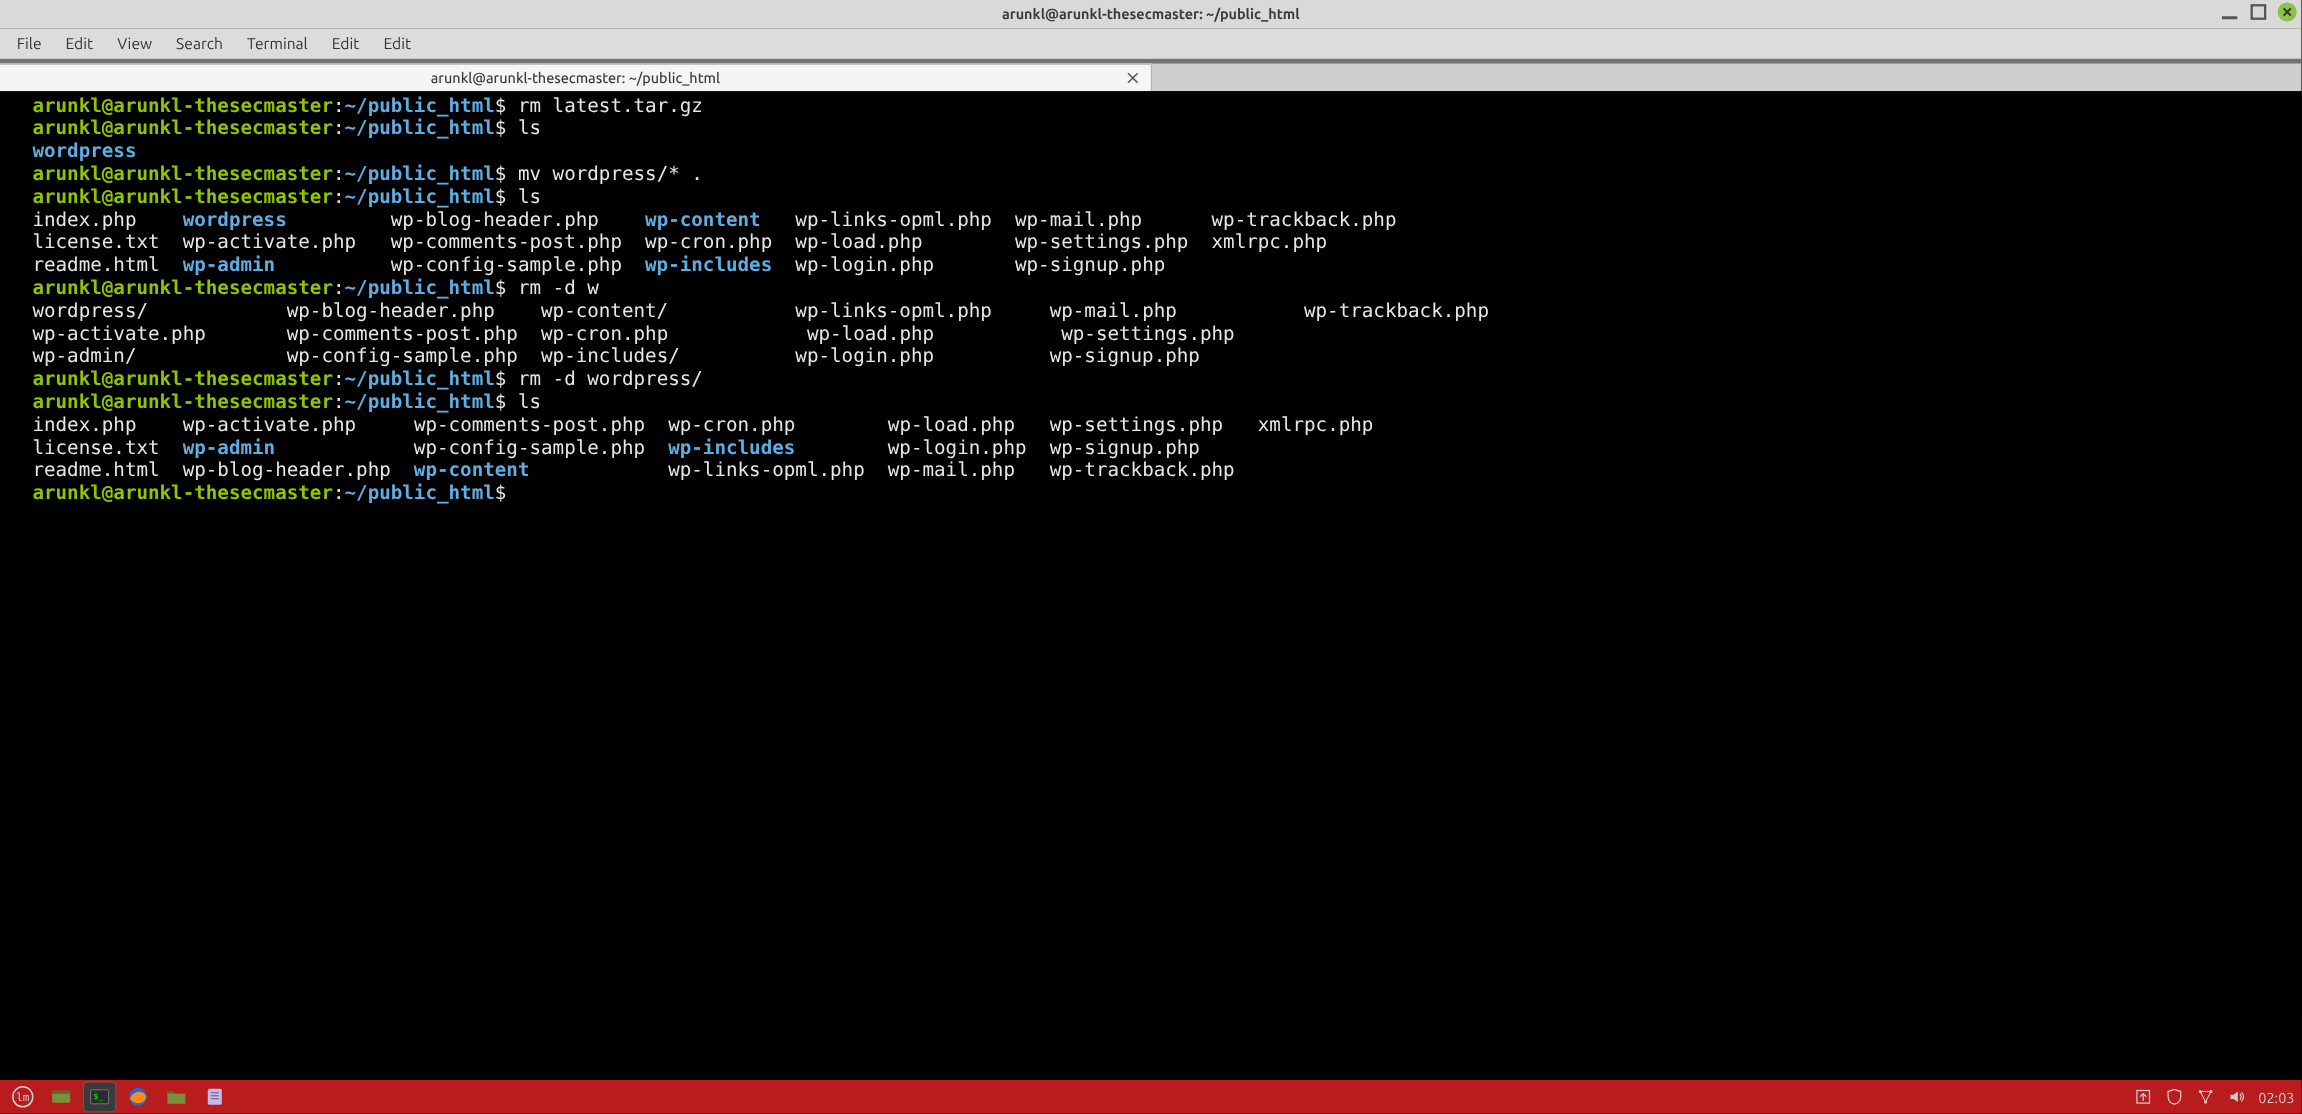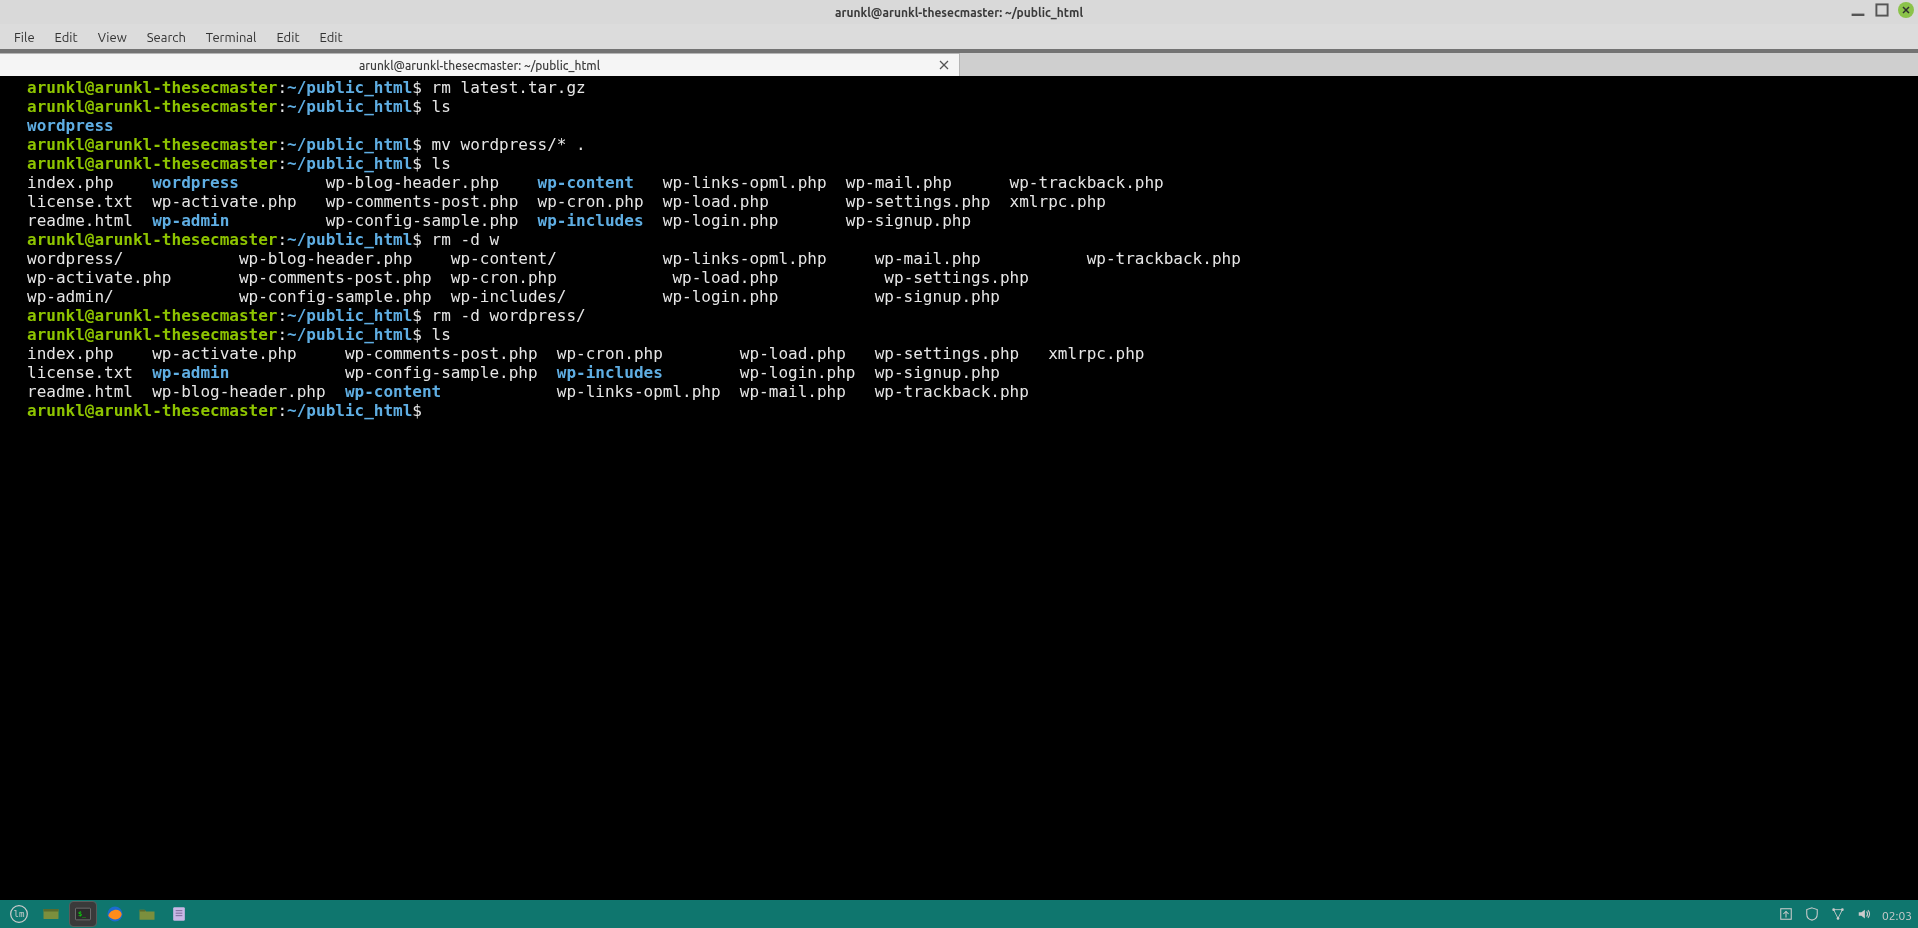--- a/index.html
+++ b/index.html
@@ -157,21 +157,21 @@
     background: #555;
     border-radius: 2px;
   }
   
   .taskbar {
     position: absolute;
     left: 0;
     right: 0;
     bottom: 0;
     height: 28px;
-    background: #0f766e;
+    background: #b91c1c;
     display: flex;
     align-items: center;
     justify-content: space-between;
     padding: 0 6px;
     box-sizing: border-box;
   }
   .taskbar-left {
     display: flex;
     align-items: center;
     gap: 6px;

